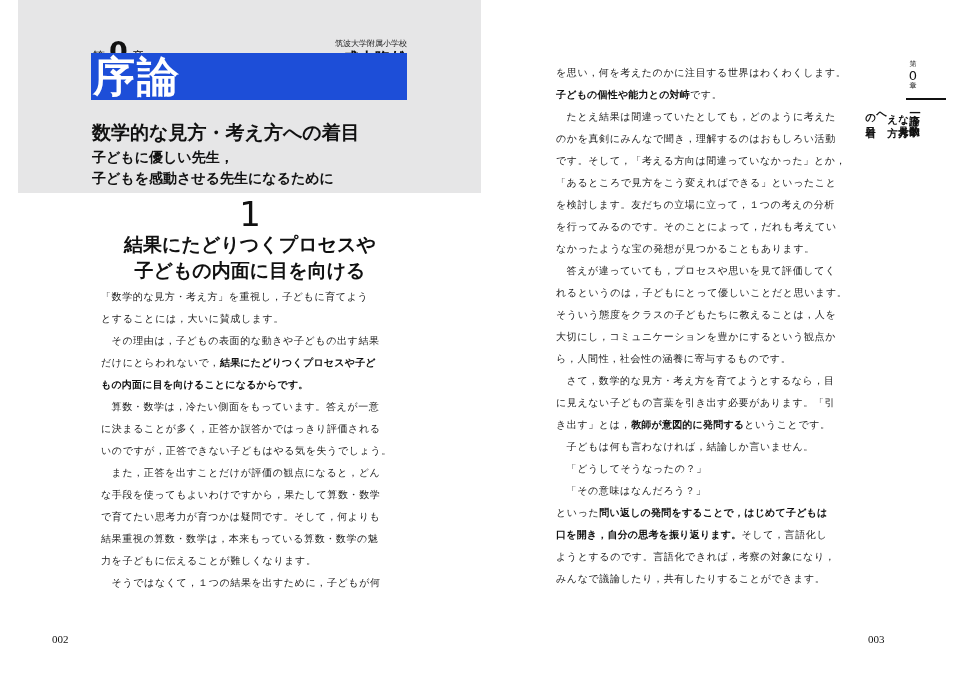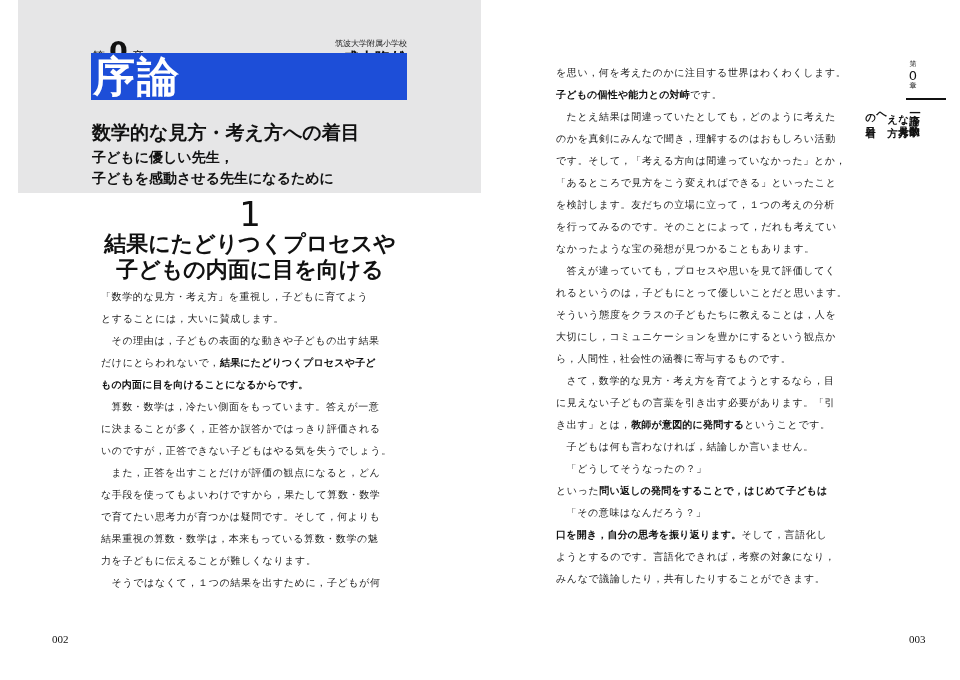--- a/index.html
+++ b/index.html
@@ -53,40 +53,40 @@
     font-size: 14px; line-height: 21px; color: #111; white-space: nowrap;
   }
 
   .section-num {
     position: absolute; left: 0; width: 500px; top: 194px; text-align: center;
     font-family: "DejaVu Sans", sans-serif; font-size: 34px; line-height: 40px; color: #111;
   }
   .section-heading {
     position: absolute; left: 0; width: 500px; top: 231px; text-align: center;
     font-family: "DejaVu Sans", sans-serif; font-weight: bold;
-    font-size: 22px; line-height: 26px; color: #111;
+    font-size: 19px; line-height: 26px; color: #111;
   }
 
   .body-text {
     position: absolute; font-size: 10px; line-height: 22px; color: #222;
     white-space: nowrap; letter-spacing: 0.6px;
   }
   .body-left { left: 93px; top: 286px; margin-left: 8px; }
   .body-right { left: 76px; top: 62px; }
   .body-text .line { height: 22px; display: block; }
   .body-text b {
     font-family: Liberation Serif, serif; font-weight: bold; color: #111; letter-spacing: 0.2px;
   }
 
   .folio {
     position: absolute; top: 633px;
     font-family: Liberation Serif, serif; font-size: 11px; color: #111;
   }
   .folio-left { left: 52px; }
-  .folio-right { left: 429px; }
+  .folio-right { left: 388px; }
 
   .running-head {
     position: absolute; left: 424px; top: 60px; width: 44px;
     font-family: "DejaVu Sans", sans-serif; color: #111;
   }
   .rh-chapter { width: 14px; margin-left: 2px; text-align: center; font-size: 7px; line-height: 9px; }
   .rh-chapter .num { display: block; font-size: 13px; line-height: 13px; }
   .rh-rule { position: absolute; left: 2px; top: 38px; width: 40px; height: 1.5px; background: #111; }
   .rh-title {
     position: absolute; left: 2px; top: 46px; width: 14px;
@@ -159,22 +159,22 @@
       <span class="line"><span>　答えが違っていても，プロセスや思いを見て評価してく</span></span>
       <span class="line"><span>れるというのは，子どもにとって優しいことだと思います。</span></span>
       <span class="line"><span>そういう態度をクラスの子どもたちに教えることは，人を</span></span>
       <span class="line"><span>大切にし，コミュニケーションを豊かにするという観点か</span></span>
       <span class="line"><span>ら，人間性，社会性の涵養に寄与するものです。</span></span>
       <span class="line"><span>　さて，数学的な見方・考え方を育てようとするなら，目</span></span>
       <span class="line"><span>に見えない子どもの言葉を引き出す必要があります。「引</span></span>
       <span class="line"><span>き出す」とは，</span><b>教師が意図的に発問する</b><span>ということです。</span></span>
       <span class="line"><span>　子どもは何も言わなければ，結論しか言いません。</span></span>
       <span class="line"><span>　「どうしてそうなったの？」</span></span>
+      <span class="line"><span>　「その意味はなんだろう？」</span></span>
       <span class="line"><span>といった</span><b>問い返しの発問をすることで，はじめて子どもは</b></span>
-      <span class="line"><span>　「その意味はなんだろう？」</span></span>
       <span class="line"><b>口を開き，自分の思考を振り返ります。</b><span>そして，言語化し</span></span>
       <span class="line"><span>ようとするのです。言語化できれば，考察の対象になり，</span></span>
       <span class="line"><span>みんなで議論したり，共有したりすることができます。</span></span>
     </div>
 
   <div class="running-head">
     <div class="rh-chapter">
       <span>第</span>
       <span class="num">0</span>
       <span>章</span>

